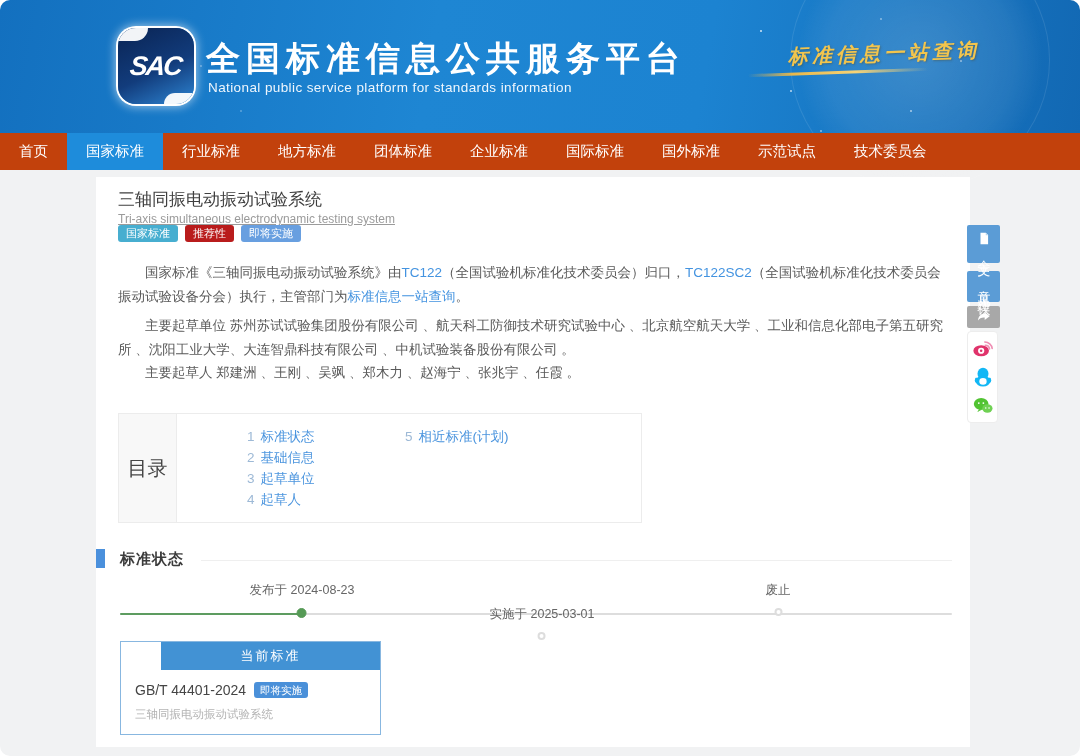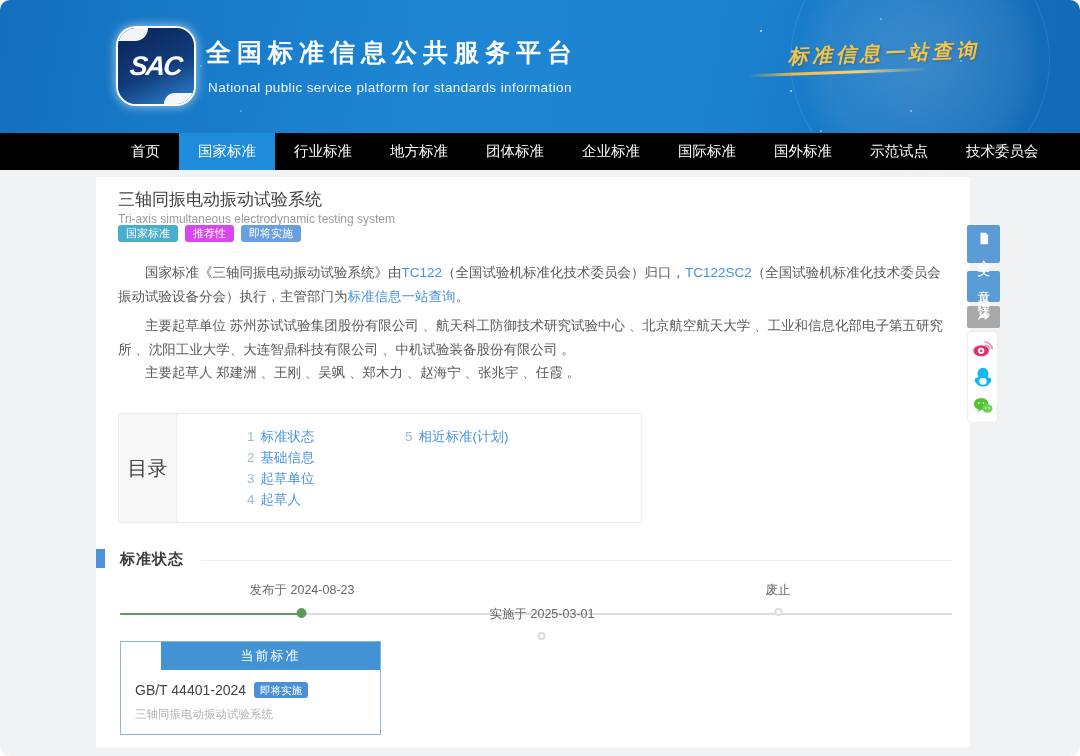--- a/index.html
+++ b/index.html
@@ -19,39 +19,39 @@
     box-shadow:30px 60px 0 rgba(255,255,255,.7),90px 15px 0 rgba(255,255,255,.5),150px 80px 0 rgba(255,255,255,.6),
     200px 30px 0 rgba(255,255,255,.5),-560px 35px 0 rgba(255,255,255,.35),-520px 80px 0 rgba(255,255,255,.3),
     60px 100px 0 rgba(255,255,255,.5),120px -12px 0 rgba(255,255,255,.45);}
   .logo{position:absolute;left:118px;top:28px;width:76px;height:76px;border-radius:18px;
     background:linear-gradient(155deg,#0c2a5e 15%,#123c7c 55%,#2e86d4 100%);
     box-shadow:0 0 0 2px #fff,0 0 10px 3px rgba(255,255,255,.55);
     display:flex;align-items:center;justify-content:center;overflow:hidden;}
   .logo::before{content:"";position:absolute;top:0;left:0;width:30px;height:13px;background:#fff;border-radius:0 0 16px 0;opacity:.95;}
   .logo::after{content:"";position:absolute;bottom:0;right:0;width:30px;height:11px;background:#fff;border-radius:16px 0 0 0;opacity:.95;}
   .logo-text{color:#fff;font-size:27px;font-weight:bold;font-style:italic;letter-spacing:-2px;transform:skewX(-6deg);}
-  .h-title{position:absolute;left:206px;top:36px;color:#fff;font-size:25px;font-weight:bold;letter-spacing:6px;}
+  .h-title{position:absolute;left:206px;top:36px;color:#fff;font-size:34px;font-weight:bold;letter-spacing:6px;}
   .h-sub{position:absolute;left:208px;top:80px;color:#eef6fd;font-size:13.5px;letter-spacing:.4px;}
   .slogan{position:absolute;left:788px;top:40px;color:#f3c54d;font-size:20px;font-weight:bold;font-style:italic;
     letter-spacing:4px;transform:rotate(-2deg);text-shadow:1px 1px 2px rgba(90,60,0,.35);
     font-family:"Liberation Serif","DejaVu Serif",serif;}
   .slogan-line{position:absolute;left:748px;top:71px;width:180px;height:3px;transform:rotate(-2deg);
     background:linear-gradient(90deg,rgba(232,184,75,0),#e8b84b 25%,#f6d376 60%,rgba(232,184,75,0));}
   
-  .nav{position:absolute;top:133px;left:0;width:1080px;height:37px;background:#000000;display:flex;padding-left:112px;}
+  .nav{position:absolute;top:133px;left:0;width:1080px;height:37px;background:#c2410c;display:flex;}
   .nav-item{height:37px;line-height:37px;padding:0 19px;color:#fff;font-size:14.5px;cursor:pointer;white-space:nowrap;}
   .nav-item.active{background:#1e8cdb;}
   
   .panel{position:absolute;left:96px;top:177px;width:874px;height:570px;background:#fff;}
   .std-title{position:absolute;left:22px;top:11px;font-size:17px;color:#3f3f3f;}
-  .std-title-en{position:absolute;left:22px;top:35px;font-size:12px;color:#9b9b9b;}
+  .std-title-en{position:absolute;left:22px;top:35px;font-size:12px;color:#9b9b9b;text-decoration:underline;}
   .badges{position:absolute;left:22px;top:48px;display:flex;gap:7px;}
   .badge{color:#fff;font-size:11px;padding:2px 8px;border-radius:3px;line-height:13px;}
   .badge.b-nat{background:#47aed0;}
-  .badge.b-rec{background:#d946ef;}
+  .badge.b-rec{background:#b91c1c;}
   .badge.b-soon{background:#689fe0;}
   .para{position:absolute;left:22px;width:836px;font-size:13.5px;color:#595959;line-height:1.75;text-indent:2em;}
   .para a{color:#4393e0;text-decoration:none;}
   .p1{top:84px;}
   .p2{top:137px;}
   .p3{top:184px;}
   
   .toc{position:absolute;left:22px;top:236px;width:524px;height:110px;border:1px solid #ececec;display:flex;background:#fff;}
   .toc-label{width:58px;background:#f8f8f8;border-right:1px solid #ececec;display:flex;align-items:center;justify-content:center;
     font-size:20px;color:#454545;}

